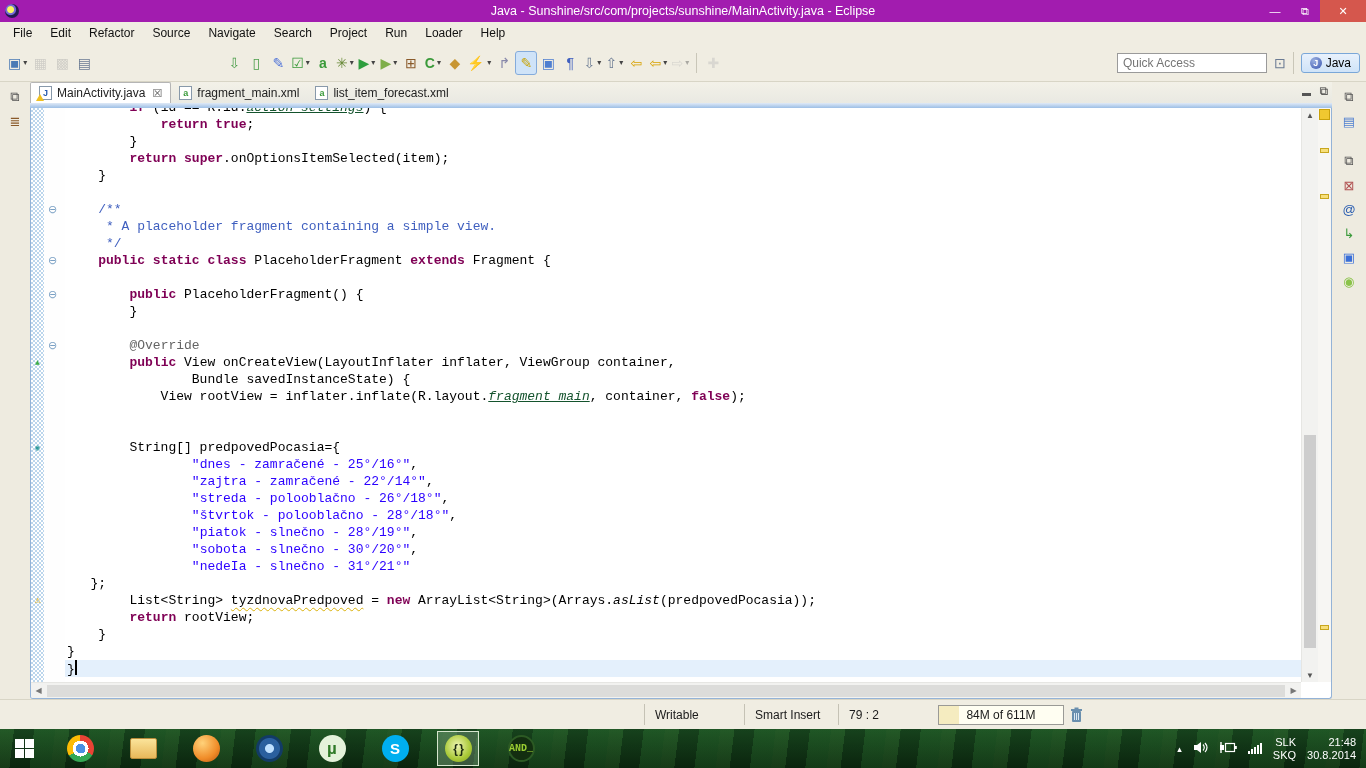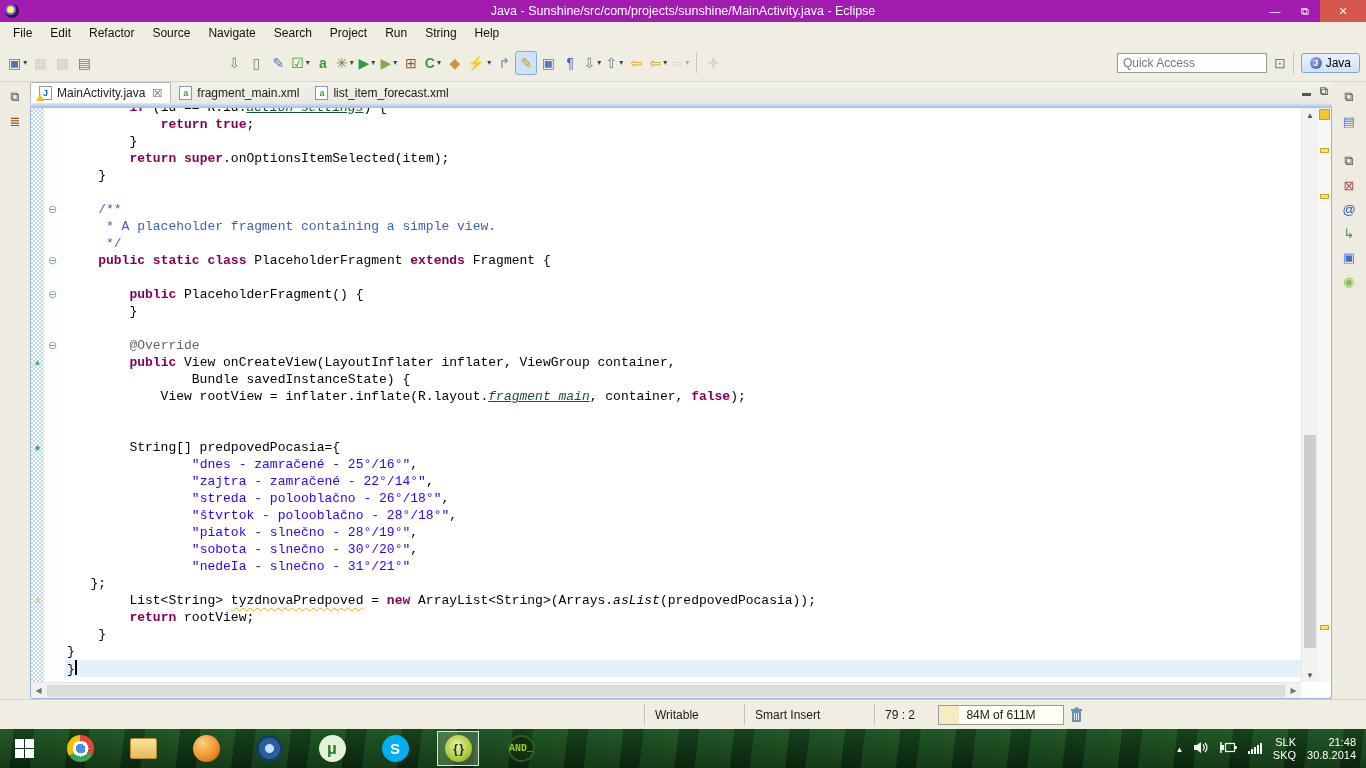--- a/index.html
+++ b/index.html
@@ -143,21 +143,21 @@
 
 <div class="menubar" id="menubar">
     <span class="menu-item">File</span>
     <span class="menu-item">Edit</span>
     <span class="menu-item">Refactor</span>
     <span class="menu-item">Source</span>
     <span class="menu-item">Navigate</span>
     <span class="menu-item">Search</span>
     <span class="menu-item">Project</span>
     <span class="menu-item">Run</span>
-    <span class="menu-item">String</span>
+    <span class="menu-item">Loader</span>
     <span class="menu-item">Help</span>
   </div>
 
 <div class="toolbar">
   <span id="toolbuttons" style="display:flex;align-items:center">
       <span class="tbtn">
         <span class="glyph" style="color: rgb(74, 122, 181);">▣</span>
         <span class="dd">▾</span>
       </span>
       <span class="tbtn dis">
@@ -322,21 +322,21 @@
       <span class="rail-icon" style="color: rgb(42, 93, 176);">@</span>
       <span class="rail-icon" style="color: rgb(58, 154, 58);">↳</span>
       <span class="rail-icon" style="color: rgb(58, 111, 216);">▣</span>
       <span class="rail-icon" style="color: rgb(139, 195, 74);">◉</span>
     </div>
 </div>
 
 <div class="statusbar">
   <div class="sb-cell" style="left:644px;width:96px">Writable</div>
   <div class="sb-cell" style="left:744px;width:90px">Smart Insert</div>
-  <div class="sb-cell" style="left:874px;width:70px">79 : 2</div>
+  <div class="sb-cell" style="left:838px;width:70px">79 : 2</div>
   <div class="heap">
     <div class="heap-fill" id="heapfill" style="width: 16%;"></div>
     <div class="heap-label">84M of 611M</div>
   </div>
   <div class="trash">
     <svg width="13" height="16" viewBox="0 0 13 16">
       <rect x="2" y="4" width="9" height="11" rx="1" fill="#6a8fae"></rect>
       <rect x="1" y="2" width="11" height="2" fill="#6a8fae"></rect>
       <rect x="4.5" y="0.5" width="4" height="2" fill="#6a8fae"></rect>
       <line x1="4.5" y1="6" x2="4.5" y2="13" stroke="#dce8f2" stroke-width="1"></line>

